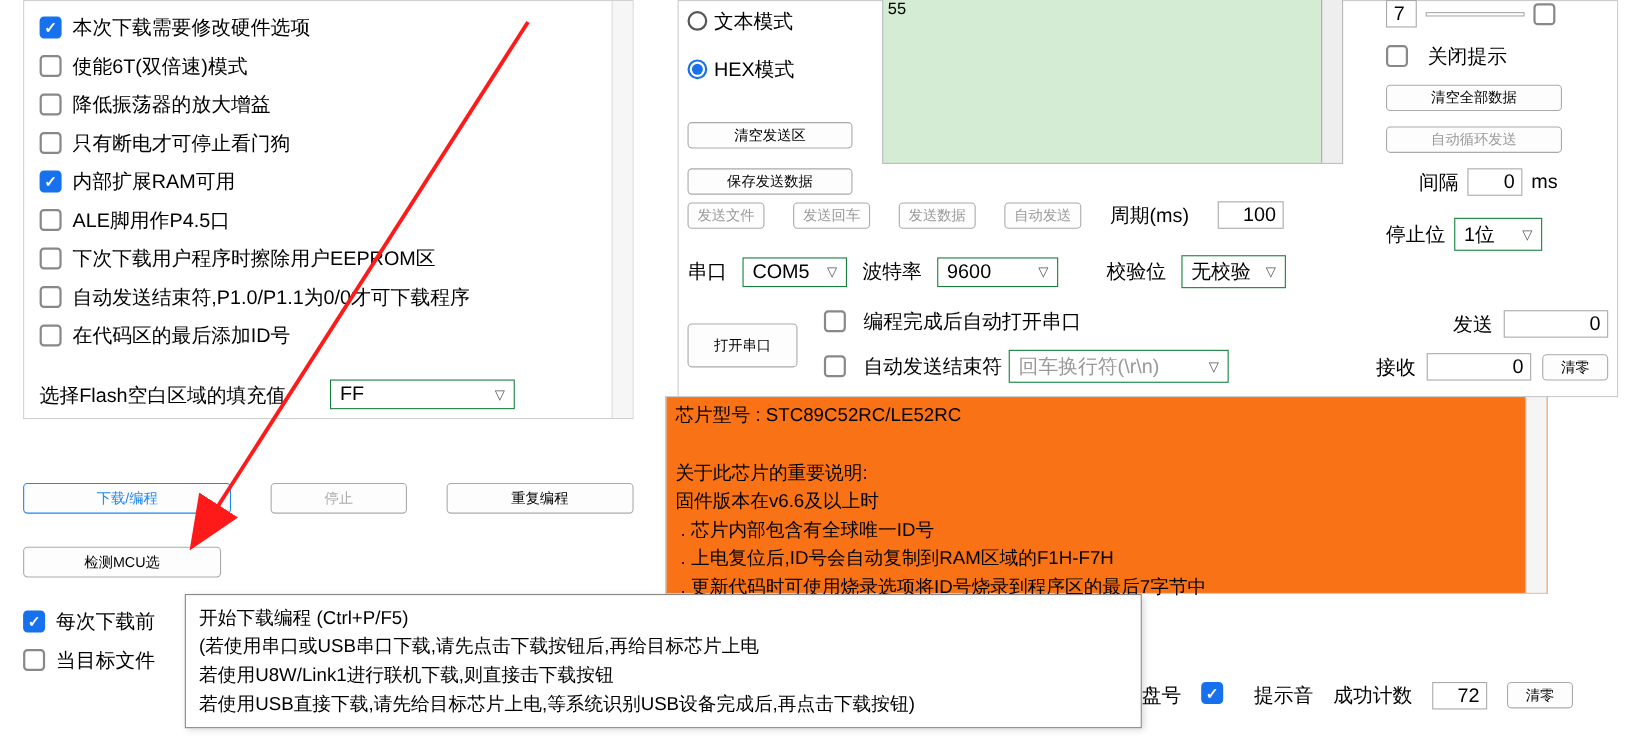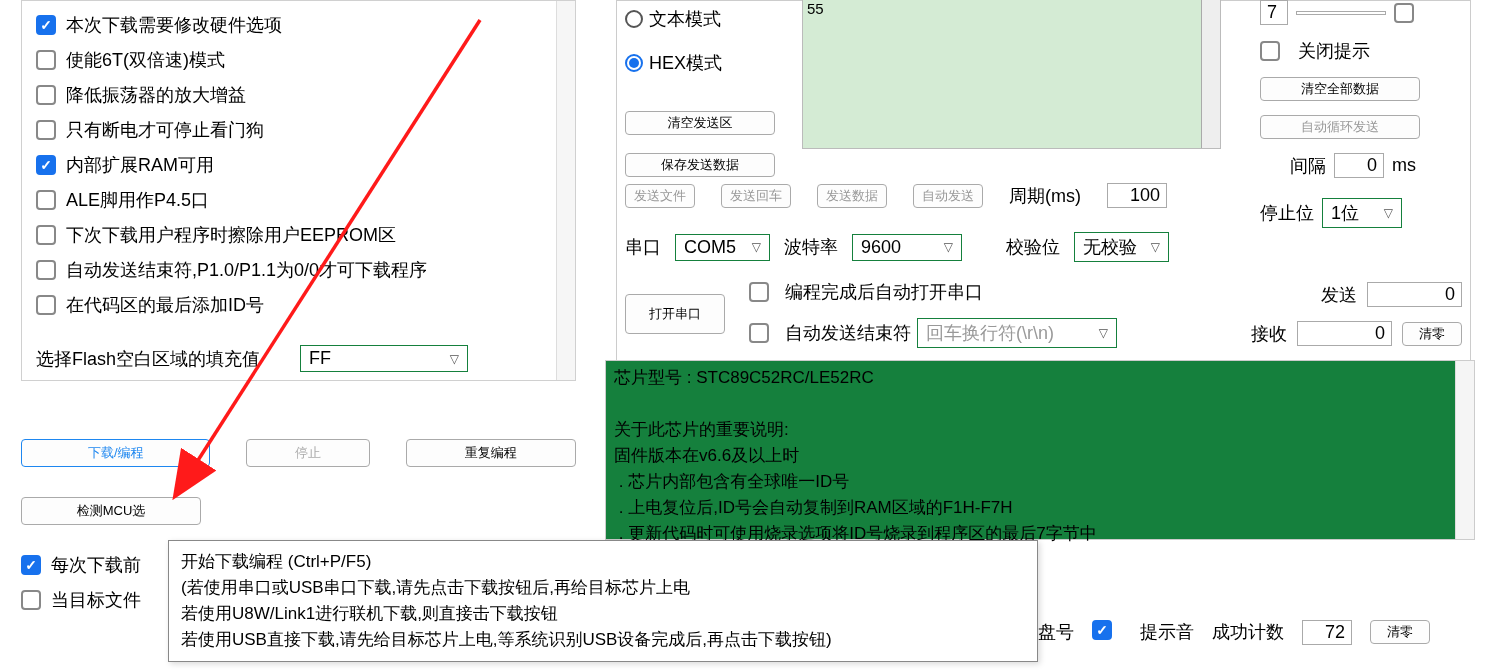--- a/index.html
+++ b/index.html
@@ -194,23 +194,23 @@
     left:1260px;top:0;width:210px;
     display:flex;flex-direction:column;gap:14px;
     font-size:18px;
   }
   .side-right .row{display:flex;align-items:center;gap:8px;}
 
   
   .log-area {
     position:absolute;
     left:605px; top:360px;
-    width:870px; height:180px;
+    width:802px; height:180px;
     border:1px solid #ccc;
-    background:#15803d;
+    background:#f97316;
     font-size:17px;
     line-height:26px;
     padding:4px 8px;
     white-space:pre-wrap;
   }
   .log-area::after{
     content:"";position:absolute;right:0;top:0;bottom:0;width:18px;
     border-left:1px solid #ddd;background:#f5f5f5;
   }
 

